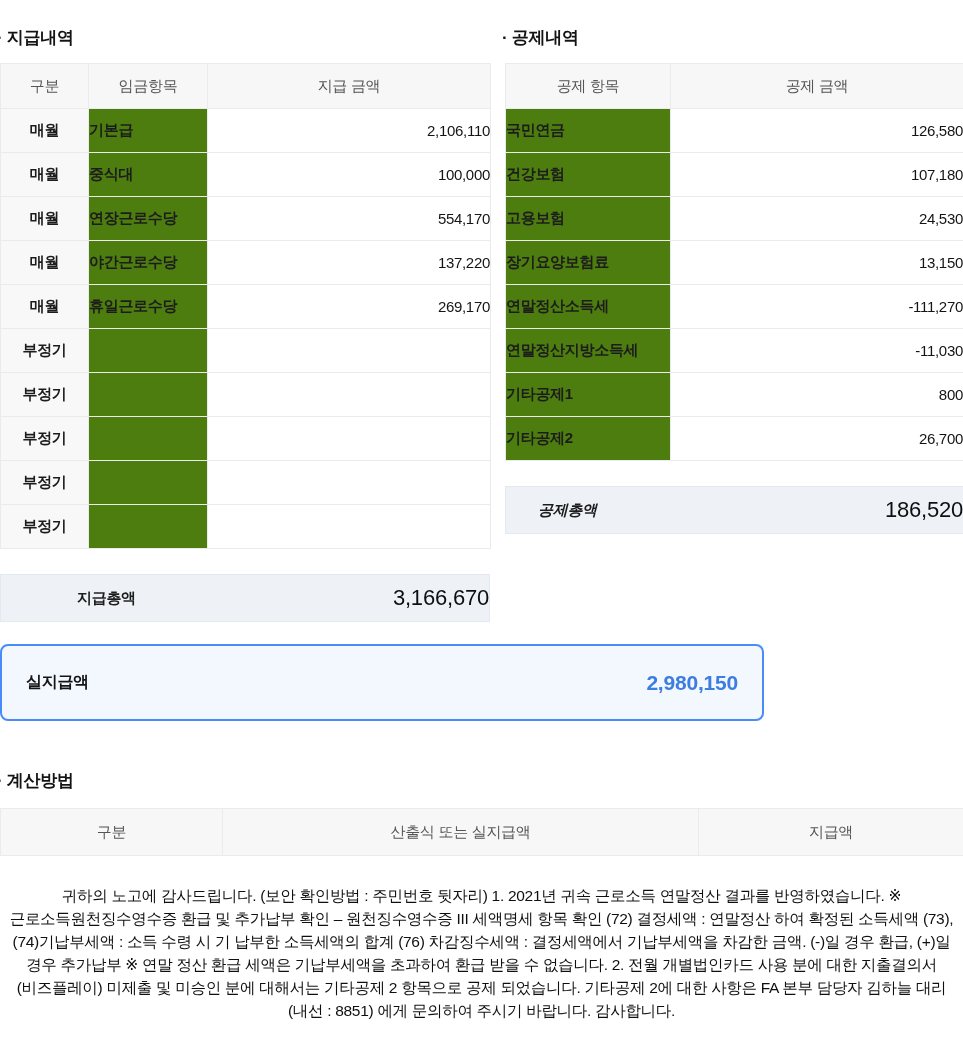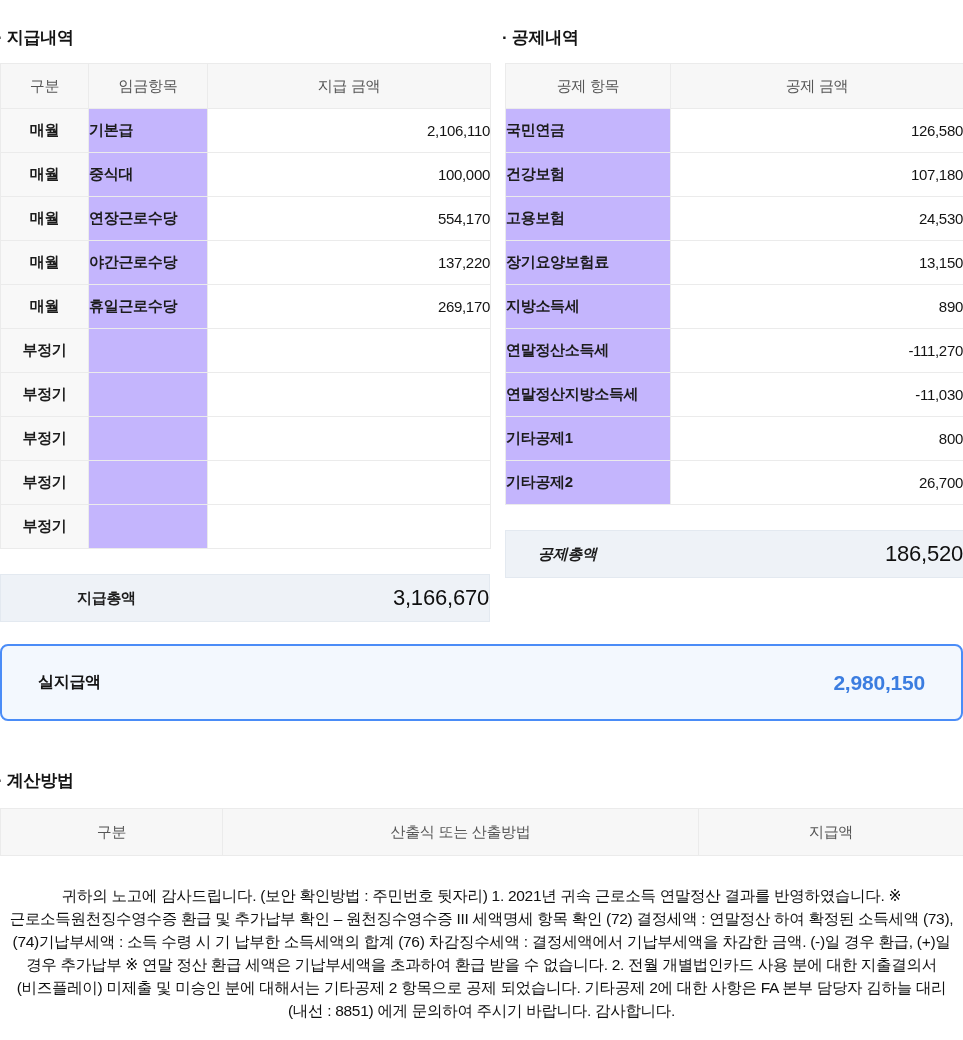--- a/index.html
+++ b/index.html
@@ -30,43 +30,43 @@
   }
   table.detail th {
     background: #f7f7f7; color: #555; font-weight: 400;
     text-align: center; height: 45px;
   }
   td.cell-gubun {
     background: #f8f8f8; text-align: center;
     font-weight: 700; color: #1c1c1c;
   }
   td.cell-item {
-    background: #c4b5fd; text-align: left; padding-left: 22px;
+    background: #4d7c0f; text-align: left; padding-left: 22px;
     font-weight: 700; color: #1c1c1c;
   }
   td.cell-amount {
     background: #ffffff; text-align: right; padding-right: 16px;
     font-weight: 500; color: #141414;
   }
 
   .total-bar {
     margin-top: 25px; height: 48px;
     background: #eef2f7; border: 1px solid #e3e9f0;
     display: flex; align-items: center; justify-content: space-between;
   }
   .total-bar .t-label { font-size: 15px; font-weight: 700; color: #1c1c1c; letter-spacing: -0.3px; }
   .total-bar.pay .t-label { padding-left: 76px; }
   .total-bar.ded .t-label { padding-left: 32px; font-style: italic; }
   .total-bar .t-value { font-size: 22px; font-weight: 400; color: #0f0f0f; padding-right: 0; letter-spacing: -0.2px; }
 
   .net-box {
-    margin-top: 22px; height: 77px; width: 963px;
+    margin-top: 22px; height: 77px; width: 764px;
     background: #f3f8fe; border: 2px solid #4a8cf7; border-radius: 8px;
     display: flex; align-items: center; justify-content: space-between;
-    padding: 0 36px;
+    padding: 0 24px;
   }
   .net-box .n-label { font-size: 16px; font-weight: 600; color: #141414; letter-spacing: -0.3px; }
   .net-box .n-value { font-size: 21px; font-weight: 700; color: #3b7de0; letter-spacing: -0.2px; margin-left: 20px; }
 
   .calc-section { margin-top: 48px; }
   table.calc { border-collapse: collapse; table-layout: fixed; width: 963px; margin-top: 16px; }
   table.calc th {
     border: 1px solid #ebebeb; background: #f7f7f7;
     color: #555; font-weight: 400; font-size: 15px;
     height: 47px; text-align: center; letter-spacing: -0.3px;
@@ -186,24 +186,20 @@
             <td class="cell-item">건강보험</td>
             <td class="cell-amount">107,180</td>
           </tr>
           <tr>
             <td class="cell-item">고용보험</td>
             <td class="cell-amount">24,530</td>
           </tr>
           <tr>
             <td class="cell-item">장기요양보험료</td>
             <td class="cell-amount">13,150</td>
-          </tr>
-          <tr>
-            <td class="cell-item">지방소득세</td>
-            <td class="cell-amount">890</td>
           </tr>
           <tr>
             <td class="cell-item">연말정산소득세</td>
             <td class="cell-amount">-111,270</td>
           </tr>
           <tr>
             <td class="cell-item">연말정산지방소득세</td>
             <td class="cell-amount">-11,030</td>
           </tr>
           <tr>
@@ -234,21 +230,21 @@
     <h2 class="section-title">· 계산방법</h2>
     <table class="calc">
       <colgroup>
           <col style="width:222px">
           <col style="width:476px">
           <col style="width:265px">
         </colgroup>
       <thead>
         <tr>
           <th>구분</th>
-          <th>산출식 또는 산출방법</th>
+          <th>산출식 또는 실지급액</th>
           <th>지급액</th>
         </tr>
       </thead>
     </table>
   </div>
 
   <p class="footer-note">귀하의 노고에 감사드립니다. (보안 확인방법 : 주민번호 뒷자리) 1. 2021년 귀속 근로소득 연말정산 결과를 반영하였습니다. ※ 근로소득원천징수영수증 환급 및 추가납부 확인 – 원천징수영수증 III 세액명세 항목 확인 (72) 결정세액 : 연말정산 하여 확정된 소득세액 (73), (74)기납부세액 : 소득 수령 시 기 납부한 소득세액의 합계 (76) 차감징수세액 : 결정세액에서 기납부세액을 차감한 금액. (-)일 경우 환급, (+)일 경우 추가납부 ※ 연말 정산 환급 세액은 기납부세액을 초과하여 환급 받을 수 없습니다. 2. 전월 개별법인카드 사용 분에 대한 지출결의서 (비즈플레이) 미제출 및 미승인 분에 대해서는 기타공제 2 항목으로 공제 되었습니다. 기타공제 2에 대한 사항은 FA 본부 담당자 김하늘 대리 (내선 : 8851) 에게 문의하여 주시기 바랍니다. 감사합니다.</p>
 
 </div>
 

